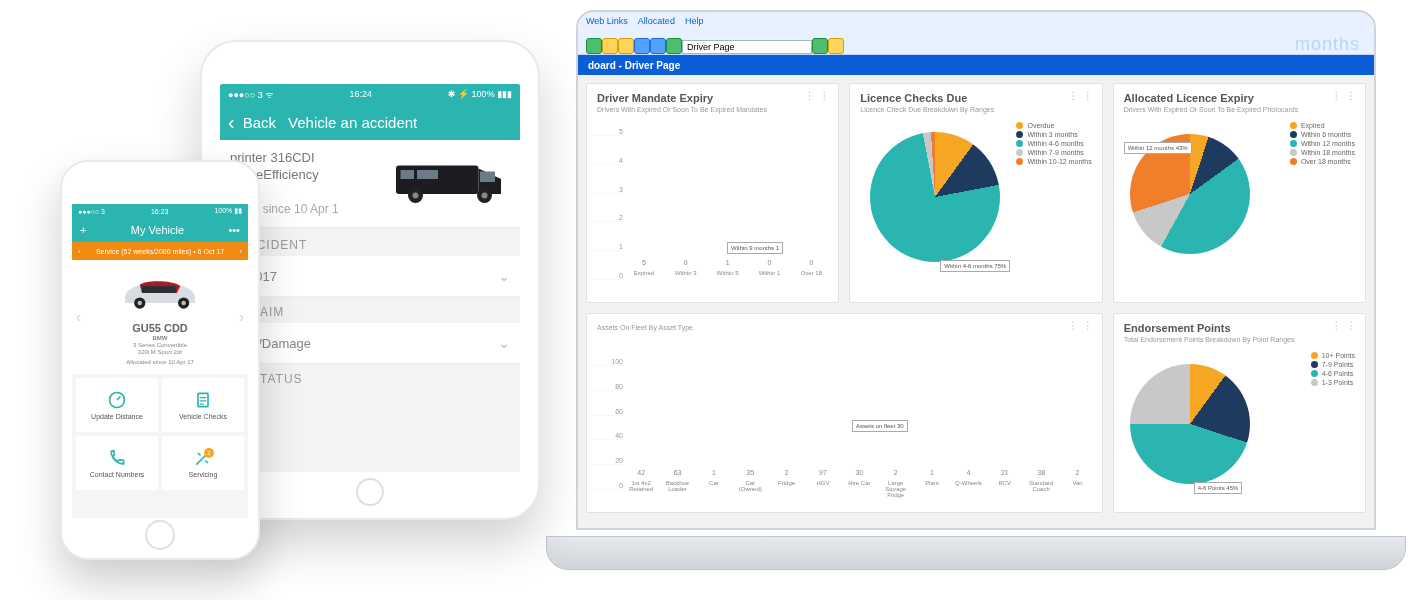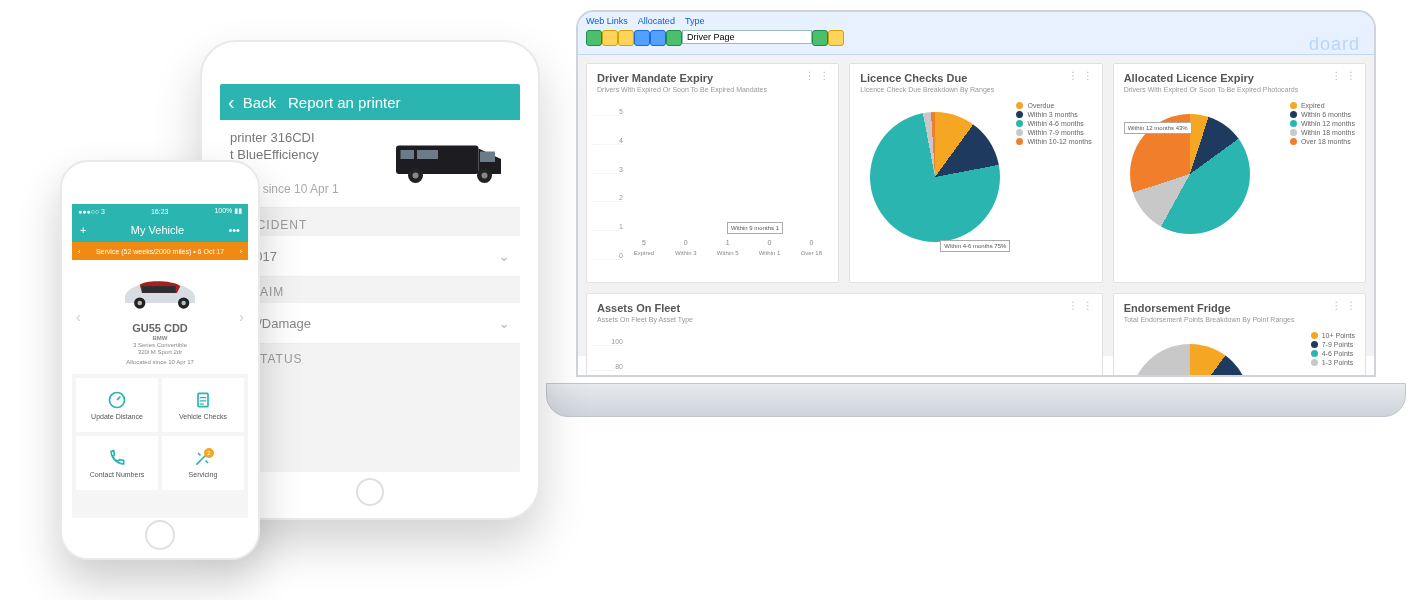--- a/index.html
+++ b/index.html
@@ -8,26 +8,26 @@
     --navy:#1f3a5f;
     --grey:#c8c8c8;
     --ltgrey:#f0f0f0;
     --text:#555;
     --blue-bar:#0a5ed8;
     --toolbar:#e8f1ff;
     font-family:-apple-system,Helvetica,Arial,sans-serif;
   }
   body{margin:0;width:1426px;height:600px;background:#fff;position:relative;overflow:hidden;color:var(--text);}
   
-  .laptop{position:absolute;right:20px;top:0;width:860px;height:417px;text-decoration:underline;}
+  .laptop{position:absolute;right:20px;top:0;width:860px;height:570px;text-decoration:underline;}
   .laptop-screen{position:absolute;left:30px;top:10px;right:30px;bottom:40px;border:2px solid #cfd4da;border-radius:18px 18px 0 0;background:#fff;overflow:hidden;}
   .laptop-base{position:absolute;left:0;right:0;bottom:0;height:32px;background:linear-gradient(#e6e9ed,#cfd4da);border-radius:0 0 22px 22px;border:1px solid #c0c5cc;}
   .menubar{height:18px;background:var(--toolbar);font-size:9px;color:#2a4;display:flex;align-items:center;gap:10px;padding:0 8px;color:#0a5ed8;}
   .menubar span{color:#0a5ed8}
-  .toolbar{height:24px;background:var(--toolbar);display:flex;align-items:flex-start;gap:0;padding:0 8px;border-bottom:1px solid #c4d6f7;}
+  .toolbar{height:24px;background:var(--toolbar);display:flex;align-items:flex-end;gap:0;padding:0 8px;border-bottom:1px solid #c4d6f7;}
   .tb-ico{width:14px;height:14px;border-radius:3px;background:#ffd45c;border:1px solid #d4a200;}
   .tb-ico.g{background:#4cbf6f;border-color:#1f8c46}
   .tb-ico.b{background:#53a0ff;border-color:#1c6ad9}
   .tb-input{font-size:9px;border:1px solid #9bb;padding:1px 4px;width:120px;background:#fff}
   .brand{position:absolute;right:14px;top:22px;font-size:18px;color:#b7d5ff;letter-spacing:1px}
   .bluebar{height:20px;background:var(--blue-bar);color:#fff;font-size:10px;font-weight:bold;display:flex;align-items:center;padding:0 10px}
   .dash{background:#f2f2f2;padding:8px;display:grid;grid-template-columns:repeat(3,1fr);grid-template-rows:220px 200px;gap:10px;height:calc(100% - 62px);box-sizing:border-box;}
   .card{background:#fff;border:1px solid #e1e1e1;border-radius:2px;padding:8px 10px;position:relative;overflow:hidden}
   .card h4{margin:0;font-size:11px;color:#555;font-weight:600}
   .card .sub{font-size:7px;color:#999;margin-top:2px}
@@ -79,34 +79,35 @@
   .lr-ch{position:absolute;top:50%;font-size:14px;color:#ccc;transform:translateY(-50%)}
 </style>
 </head>
 <body>
 
 <div class="laptop">
   <div class="laptop-screen">
     <div class="menubar">
       <span>Web Links</span>
       <span>Allocated</span>
-      <span>Type</span>
+      <span>Help</span>
     </div>
     <div class="toolbar">
       <span class="tb-ico g"></span>
       <span class="tb-ico"></span>
       <span class="tb-ico"></span>
       <span class="tb-ico b"></span>
       <span class="tb-ico b"></span>
       <span class="tb-ico g"></span>
       <input class="tb-input" value="Driver Page" style="">
       <span class="tb-ico g"></span>
       <span class="tb-ico"></span>
     </div>
-    <div class="brand">doard</div>
+    <div class="brand">months</div>
+    <div class="bluebar">doard - Driver Page</div>
 
     <div class="dash">
 
       <div class="card">
         <div class="dots">⋮ ⋮</div>
         <h4>Driver Mandate Expiry</h4>
         <div class="sub">Drivers With Expired Or Soon To Be Expired Mandates</div>
         <div class="yaxis">
             <span>5</span>
             <span>4</span>
@@ -203,21 +204,20 @@
               <i style="background:#f07e2a"></i>
               <span>Over 18 months</span>
             </div>
           </div>
         <div class="callout" style="left:10px;top:58px">Within 12 months
 43%</div>
       </div>
 
       <div class="card span2">
         <div class="dots">⋮ ⋮</div>
-        <h4>Assets On Fleet</h4>
         <div class="sub">Assets On Fleet By Asset Type</div>
         <div class="yaxis">
             <span>100</span>
             <span>80</span>
             <span>60</span>
             <span>40</span>
             <span>20</span>
             <span>0</span>
           </div>
         <div class="bars" id="assets-bars">
@@ -286,21 +286,21 @@
               <div class="bar" style="height: 2%;"></div>
               <div class="bar-lbl">Van</div>
             </div>
           </div>
         <div class="callout" style="left:265px;bottom:80px">Assets on fleet
 30</div>
       </div>
 
       <div class="card">
         <div class="dots">⋮ ⋮</div>
-        <h4>Endorsement Fridge</h4>
+        <h4>Endorsement Points</h4>
         <div class="sub">Total Endorsement Points Breakdown By Point Ranges</div>
         <div class="pie pie-small" id="pie-endorse" style="background: conic-gradient(rgb(245, 166, 35) 0deg, rgb(245, 166, 35) 36deg, rgb(31, 58, 95) 36deg, rgb(31, 58, 95) 108deg, rgb(42, 181, 177) 108deg, rgb(42, 181, 177) 270deg, rgb(200, 200, 200) 270deg, rgb(200, 200, 200) 360deg);"></div>
         <div class="legend" id="leg-endorse">
             <div>
               <i style="background:#f5a623"></i>
               <span>10+ Points</span>
             </div>
             <div>
               <i style="background:#1f3a5f"></i>
               <span>7-9 Points</span>
@@ -318,24 +318,29 @@
 45%</div>
       </div>
 
     </div>
   </div>
   <div class="laptop-base"></div>
 </div>
 
 <div class="tablet">
   <div class="tablet-screen">
+    <div class="status">
+      <span><span>●●●○○ 3</span> <span>ᯤ</span></span>
+      <span>16:24</span>
+      <span>✱ ⚡ <span>100%</span> ▮▮▮</span>
+    </div>
     <div class="navbar">
       <span class="back-ch">‹</span>
       <span>Back</span>
-      <span style="flex:1;text-align:left;padding-left:4px">Report an printer</span>
+      <span style="flex:1;text-align:left;padding-left:4px">Vehicle an accident</span>
     </div>
     <div class="white-card">
       <svg class="van" viewBox="0 0 160 80">
         <rect x="8" y="18" width="110" height="38" rx="4" fill="#1d1d21"></rect>
         <path d="M118 22 L148 36 L148 56 L118 56 Z" fill="#1d1d21"></path>
         <rect x="120" y="26" width="20" height="14" fill="#6b7b87"></rect>
         <rect x="14" y="24" width="18" height="12" fill="#6b7b87"></rect>
         <rect x="36" y="24" width="28" height="12" fill="#6b7b87"></rect>
         <circle cx="34" cy="58" r="10" fill="#222"></circle>
           <circle cx="34" cy="58" r="4" fill="#888"></circle>

